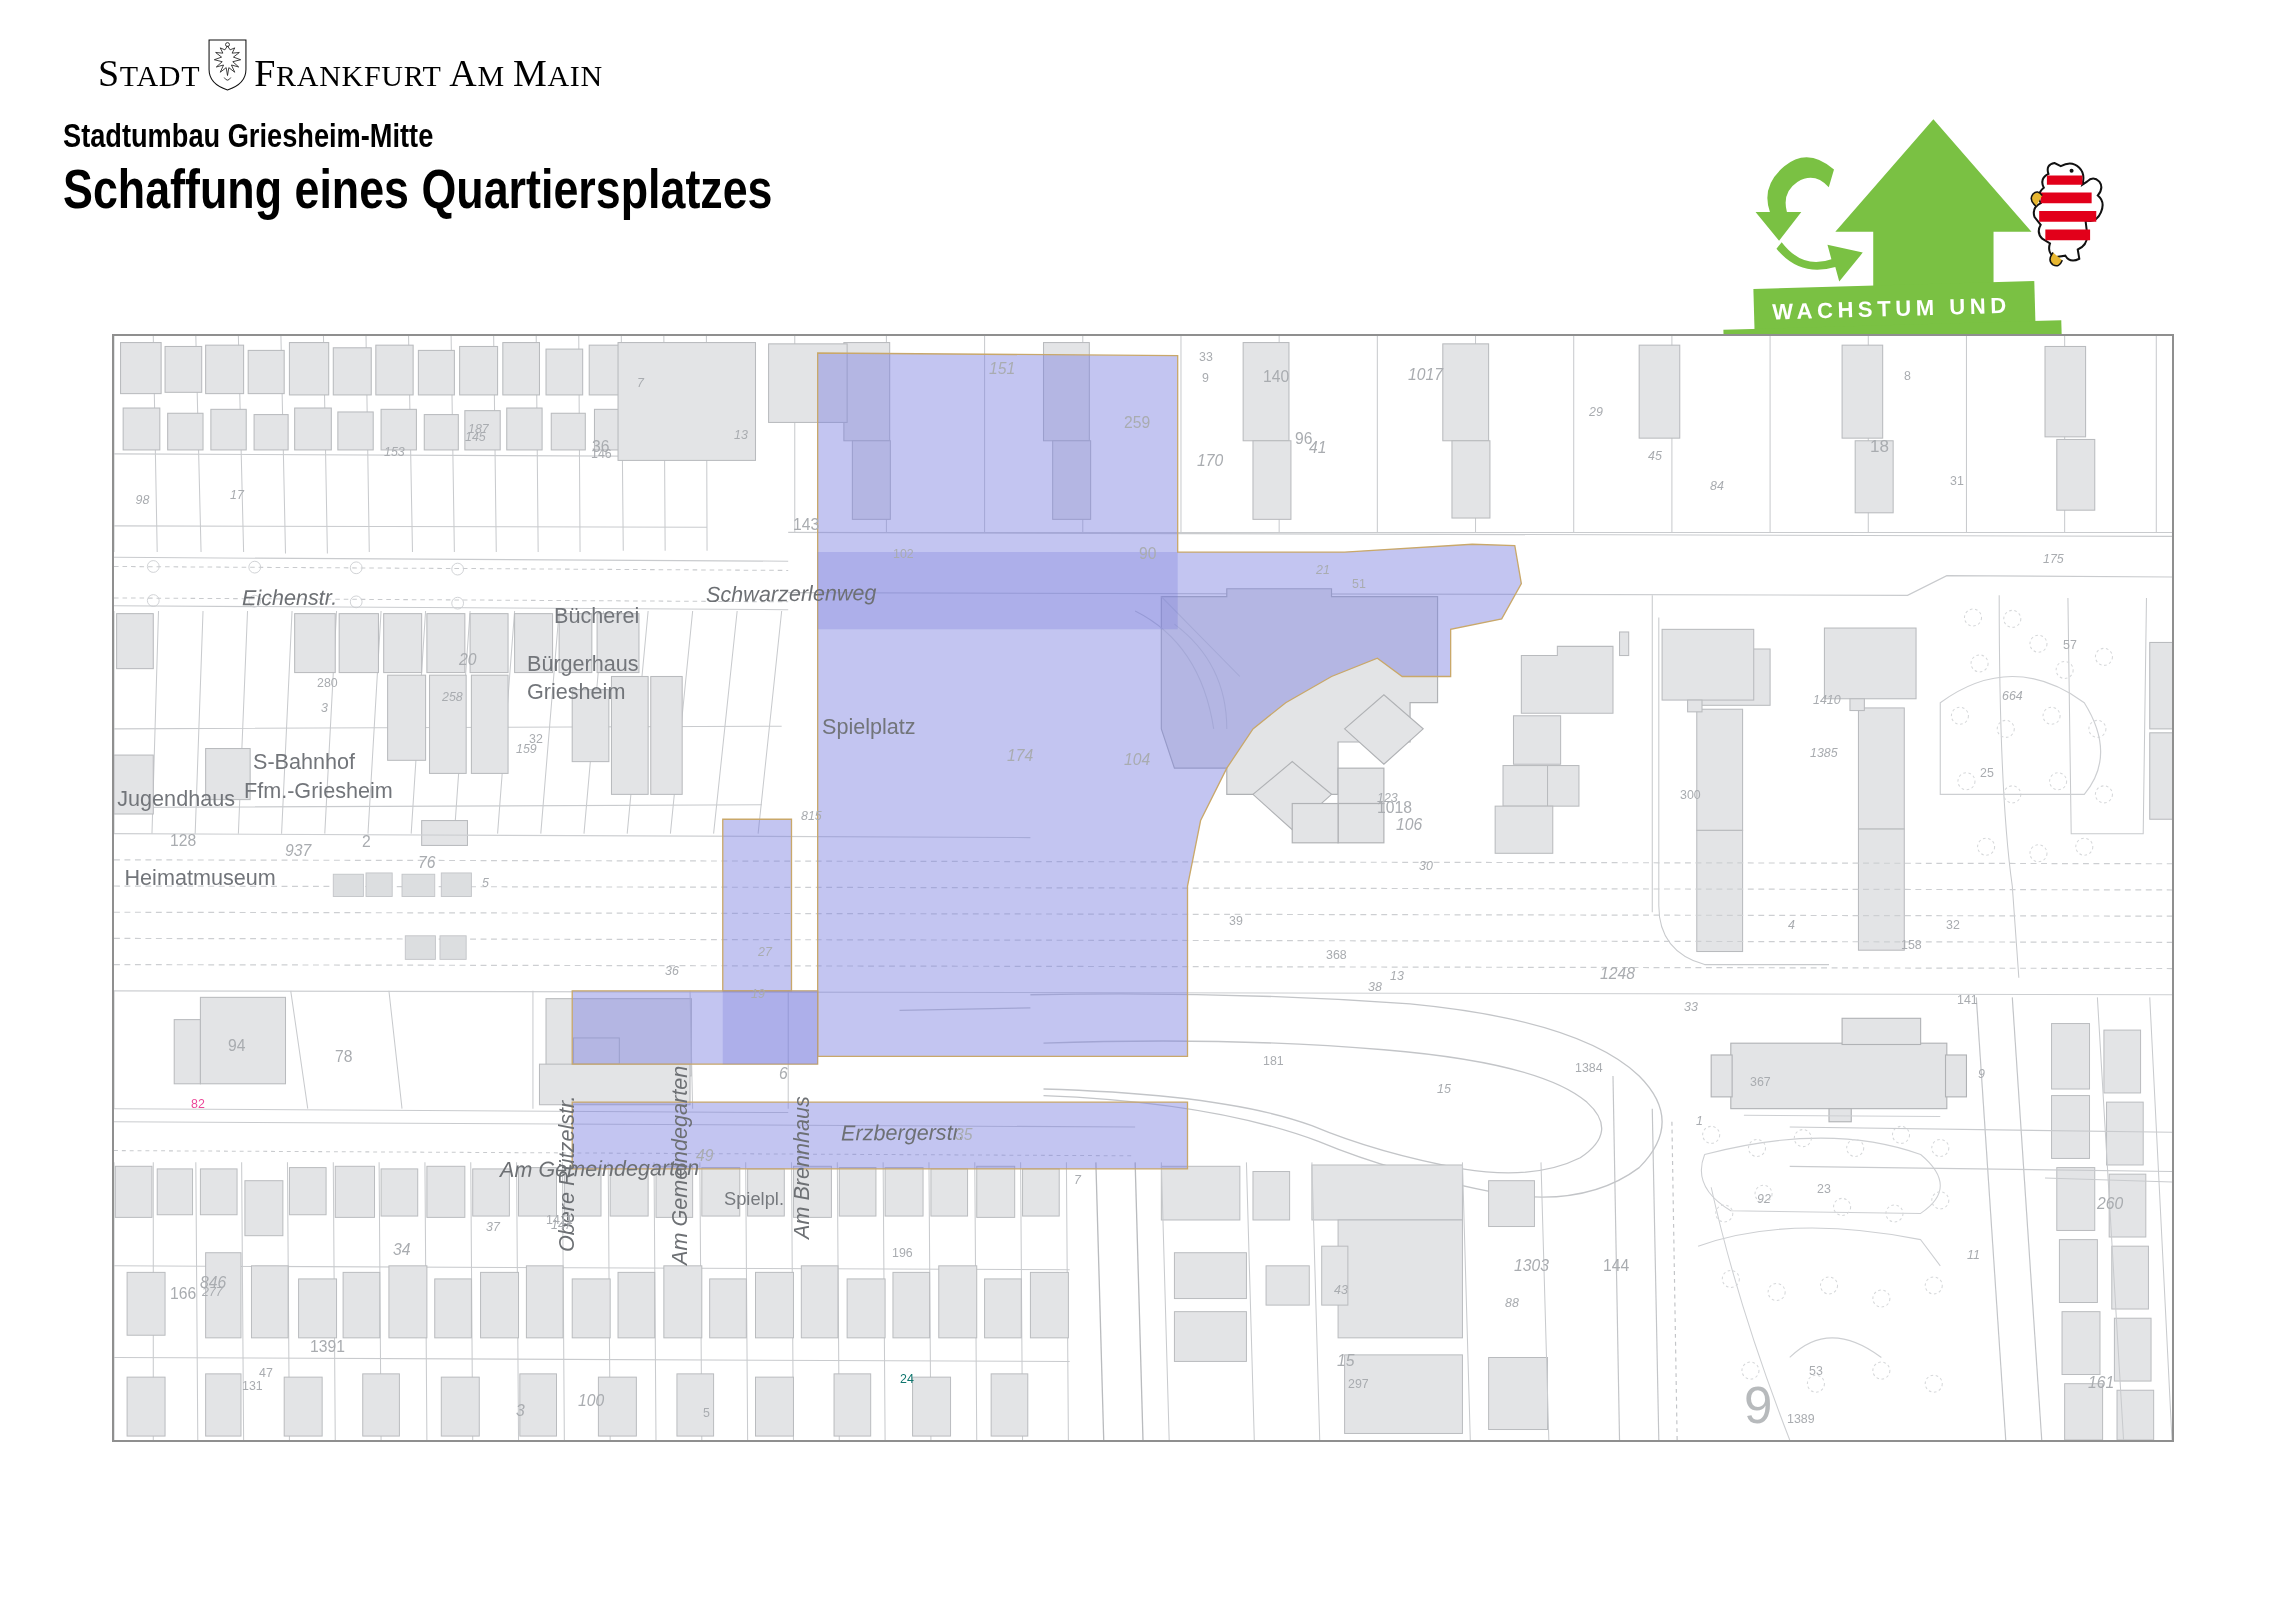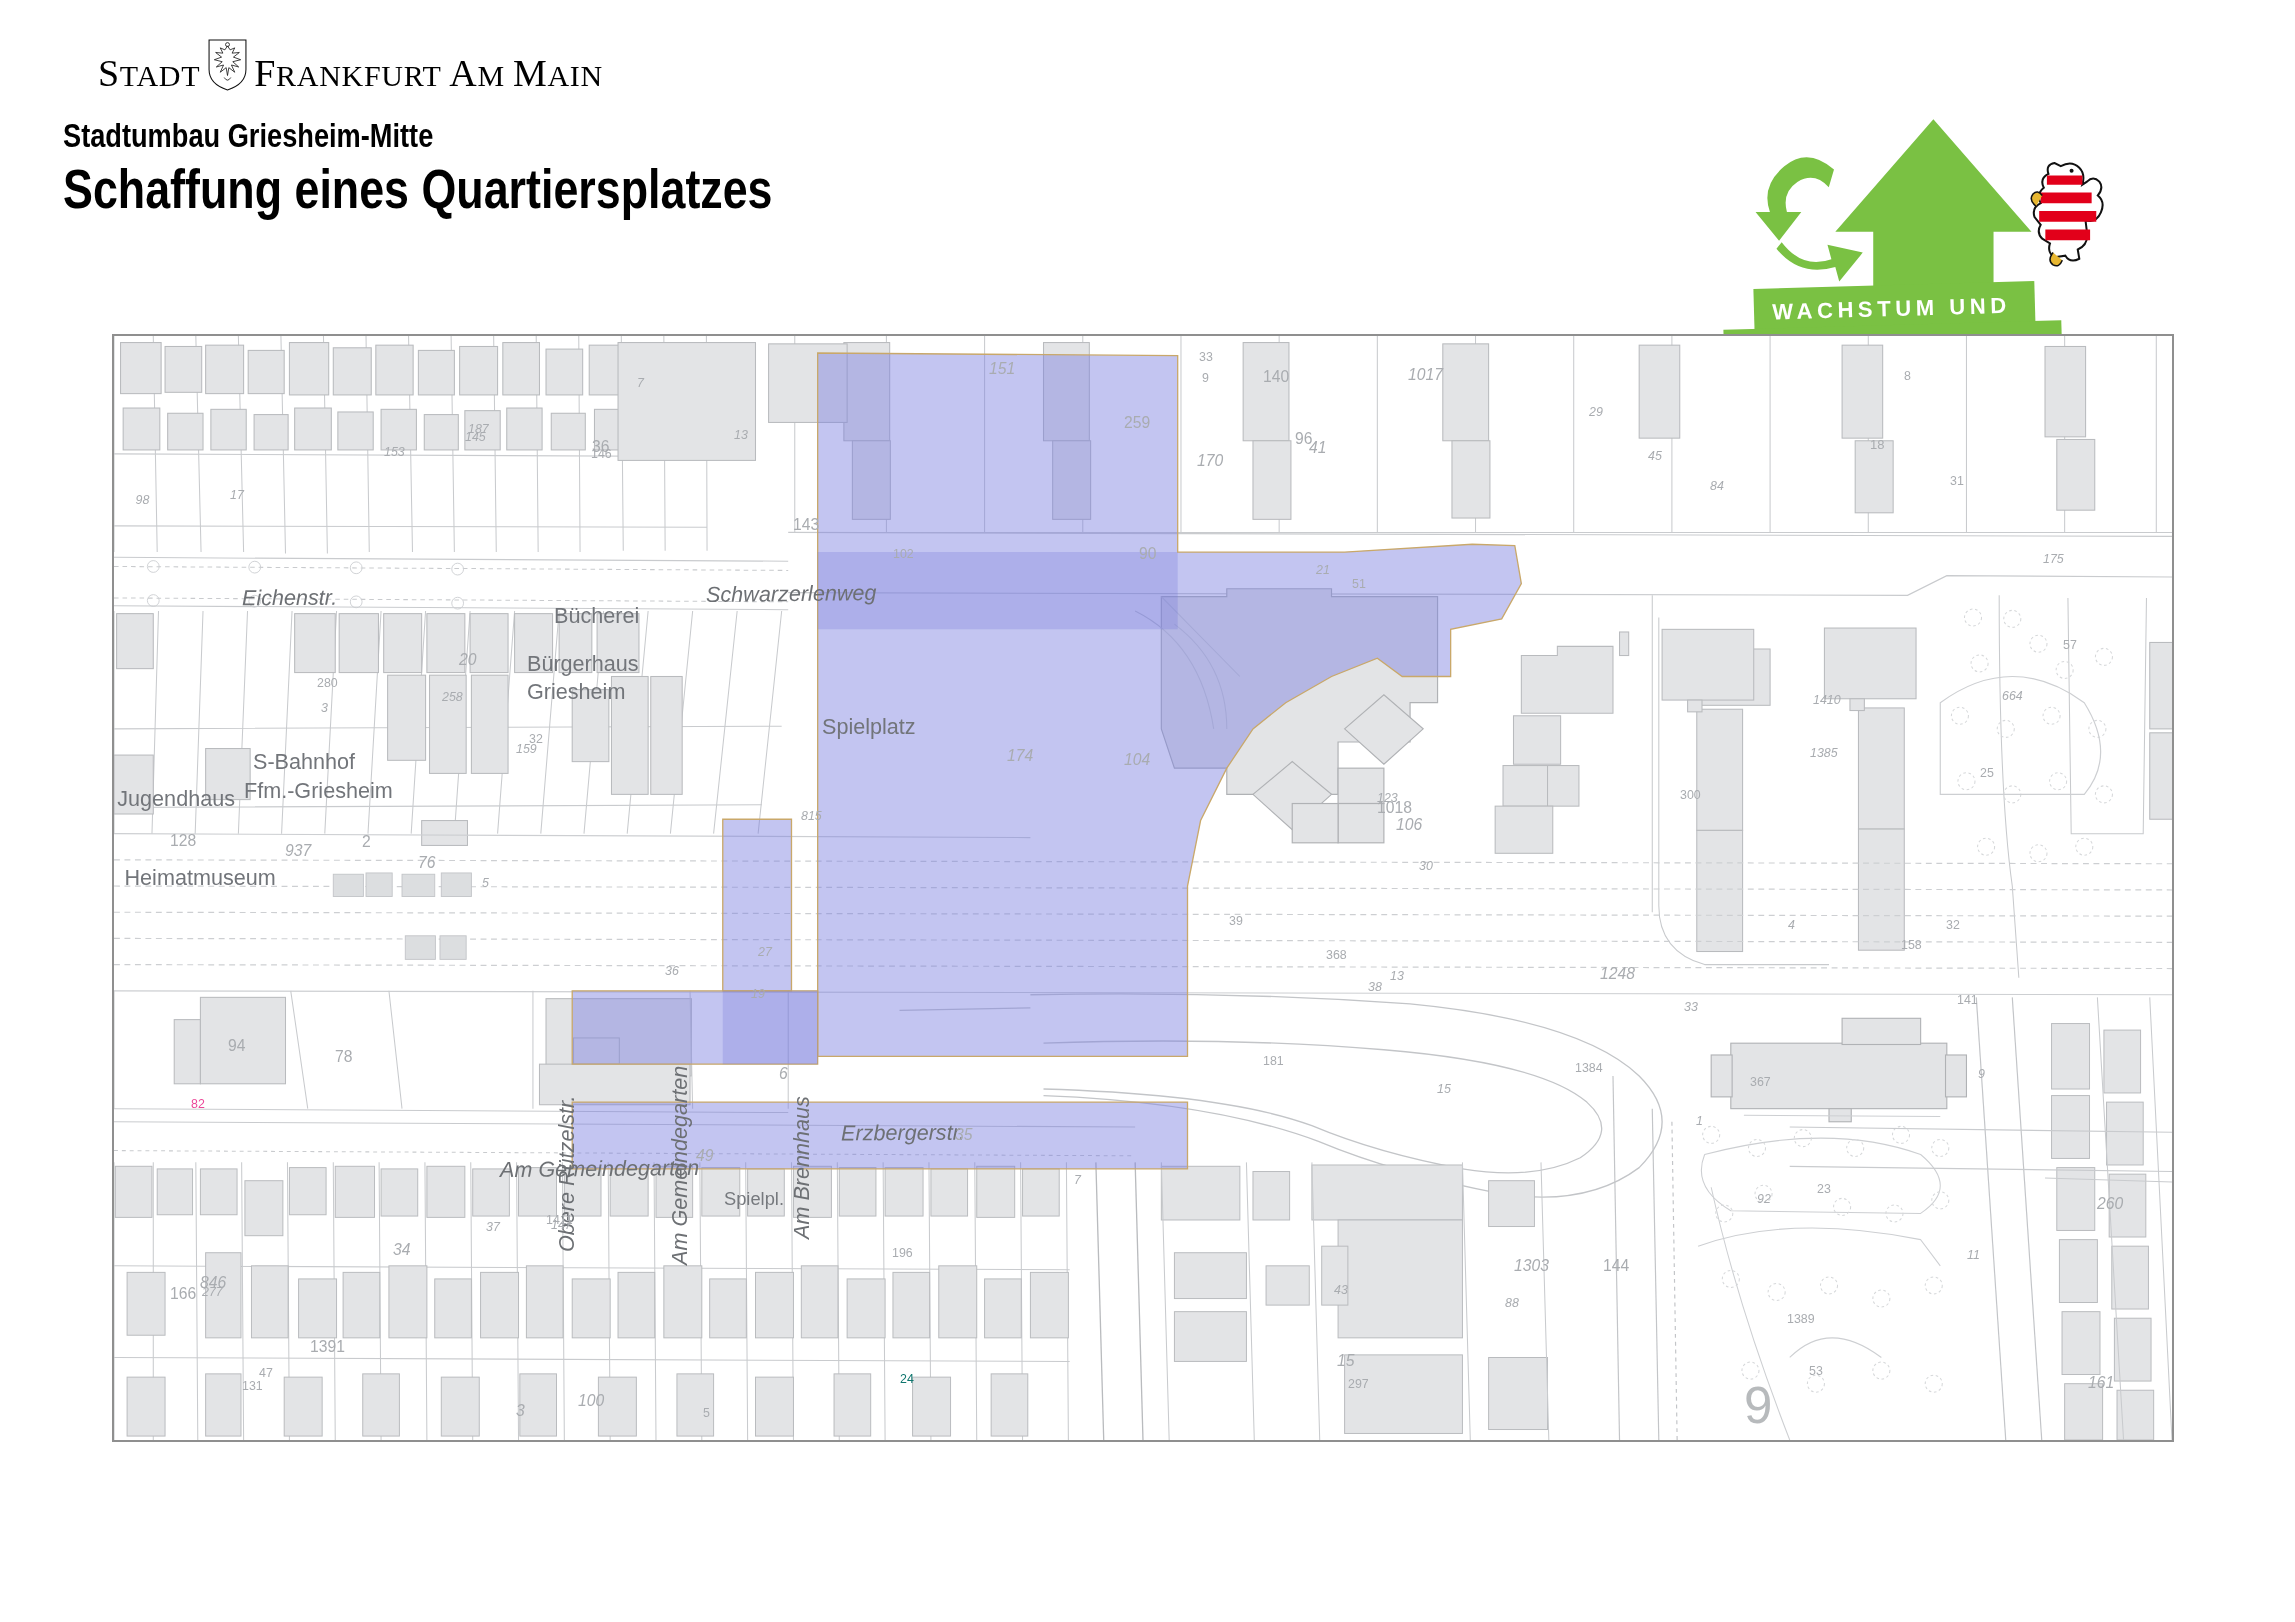--- a/index.html
+++ b/index.html
@@ -555,39 +555,39 @@
     <span class="mlabel" style="left: 1276px; top: 633px; font-size: 12.4px; color: rgb(169, 172, 176); font-style: italic;">13</span>
     <span class="mlabel" style="left: 1088px; top: 35px; font-size: 12.4px; color: rgb(169, 172, 176); font-style: normal;">9</span>
     <span class="mlabel" style="left: 960px; top: 837px; font-size: 12.4px; color: rgb(169, 172, 176); font-style: italic;">7</span>
     <span class="mlabel" style="left: 589px; top: 1070px; font-size: 12.4px; color: rgb(169, 172, 176); font-style: normal;">5</span>
     <span class="mlabel" style="left: 207px; top: 365px; font-size: 12.4px; color: rgb(169, 172, 176); font-style: italic;">3</span>
     <span class="mlabel" style="left: 1582px; top: 778px; font-size: 12.4px; color: rgb(169, 172, 176); font-style: italic;">1</span>
     <span class="mlabel" style="left: 432px; top: 877px; font-size: 12.4px; color: rgb(169, 172, 176); font-style: normal;">1411</span>
     <span class="mlabel" style="left: 1699px; top: 357px; font-size: 12.4px; color: rgb(169, 172, 176); font-style: italic;">1410</span>
     <span class="mlabel" style="left: 1486px; top: 629px; font-size: 15.7px; color: rgb(169, 172, 176); font-style: italic;">1248</span>
     <span class="mlabel" style="left: 196px; top: 1002px; font-size: 15.7px; color: rgb(169, 172, 176); font-style: normal;">1391</span>
-    <span class="mlabel" style="left: 1673px; top: 976px; font-size: 12.4px; color: rgb(169, 172, 176); font-style: normal;">1389</span>
+    <span class="mlabel" style="left: 1673px; top: 1076px; font-size: 12.4px; color: rgb(169, 172, 176); font-style: normal;">1389</span>
     <span class="mlabel" style="left: 1787px; top: 602px; font-size: 12.4px; color: rgb(169, 172, 176); font-style: normal;">158</span>
     <span class="mlabel" style="left: 402px; top: 406px; font-size: 12.4px; color: rgb(169, 172, 176); font-style: italic;">159</span>
     <span class="mlabel" style="left: 1083px; top: 116px; font-size: 15.7px; color: rgb(169, 172, 176); font-style: italic;">170</span>
     <span class="mlabel" style="left: 1461px; top: 725px; font-size: 12.4px; color: rgb(169, 172, 176); font-style: normal;">1384</span>
     <span class="mlabel" style="left: 1696px; top: 410px; font-size: 12.4px; color: rgb(169, 172, 176); font-style: italic;">1385</span>
     <span class="mlabel" style="left: 893px; top: 411px; font-size: 15.7px; color: rgb(169, 172, 176); font-style: italic;">174</span>
     <span class="mlabel" style="left: 1929px; top: 216px; font-size: 12.4px; color: rgb(169, 172, 176); font-style: italic;">175</span>
     <span class="mlabel" style="left: 1534px; top: 113px; font-size: 12.4px; color: rgb(169, 172, 176); font-style: italic;">45</span>
     <span class="mlabel" style="left: 1115px; top: 578px; font-size: 12.4px; color: rgb(169, 172, 176); font-style: normal;">39</span>
     <span class="mlabel" style="left: 145px; top: 1030px; font-size: 12.4px; color: rgb(169, 172, 176); font-style: normal;">47</span>
     <span class="mlabel" style="left: 582px; top: 811px; font-size: 15.7px; color: rgb(169, 172, 176); font-style: italic;">49</span>
     <span class="mlabel" style="left: 1195px; top: 103px; font-size: 15.7px; color: rgb(169, 172, 176); font-style: italic;">41</span>
     <span class="mlabel" style="left: 1220px; top: 947px; font-size: 12.4px; color: rgb(169, 172, 176); font-style: italic;">43</span>
     <span class="mlabel" style="left: 1238px; top: 241px; font-size: 12.4px; color: rgb(169, 172, 176); font-style: normal;">51</span>
     <span class="mlabel" style="left: 1695px; top: 1028px; font-size: 12.4px; color: rgb(169, 172, 176); font-style: normal;">53</span>
     <span class="mlabel" style="left: 1949px; top: 302px; font-size: 12.4px; color: rgb(169, 172, 176); font-style: normal;">57</span>
     <span class="mlabel" style="left: 1282px; top: 480px; font-size: 15.7px; color: rgb(169, 172, 176); font-style: italic;">106</span>
-    <span class="mlabel" style="left: 1756px; top: 101px; font-size: 13px; color: rgb(169, 172, 176); font-style: normal; text-align: right;">18</span>
+    <span class="mlabel" style="left: 1756px; top: 101px; font-size: 17px; color: rgb(169, 172, 176); font-style: normal; text-align: right;">18</span>
     <span class="mlabel" style="left: 1323px; top: 746px; font-size: 12.4px; color: rgb(169, 172, 176); font-style: italic;">15</span>
     <span class="mlabel" style="left: 116px; top: 152px; font-size: 12.4px; color: rgb(169, 172, 176); font-style: italic;">17</span>
     <span class="mlabel" style="left: 1305px; top: 523px; font-size: 12.4px; color: rgb(169, 172, 176); font-style: italic;">30</span>
     <span class="mlabel" style="left: 415px; top: 396px; font-size: 12.4px; color: rgb(169, 172, 176); font-style: normal;">32</span>
     <span class="mlabel" style="left: 1570px; top: 664px; font-size: 12.4px; color: rgb(169, 172, 176); font-style: italic;">33</span>
     <span class="mlabel" style="left: 1475px; top: 69px; font-size: 12.4px; color: rgb(169, 172, 176); font-style: italic;">29</span>
     <span class="mlabel" style="left: 644px; top: 609px; font-size: 12.4px; color: rgb(169, 172, 176); font-style: italic;">27</span>
     <span class="mlabel" style="left: 1703px; top: 846px; font-size: 12.4px; color: rgb(169, 172, 176); font-style: normal;">23</span>
     <span class="mlabel" style="left: 1202px; top: 227px; font-size: 12.4px; color: rgb(169, 172, 176); font-style: italic;">21</span>
     <span class="mlabel" style="left: 1866px; top: 430px; font-size: 12.4px; color: rgb(169, 172, 176); font-style: normal;">25</span>

